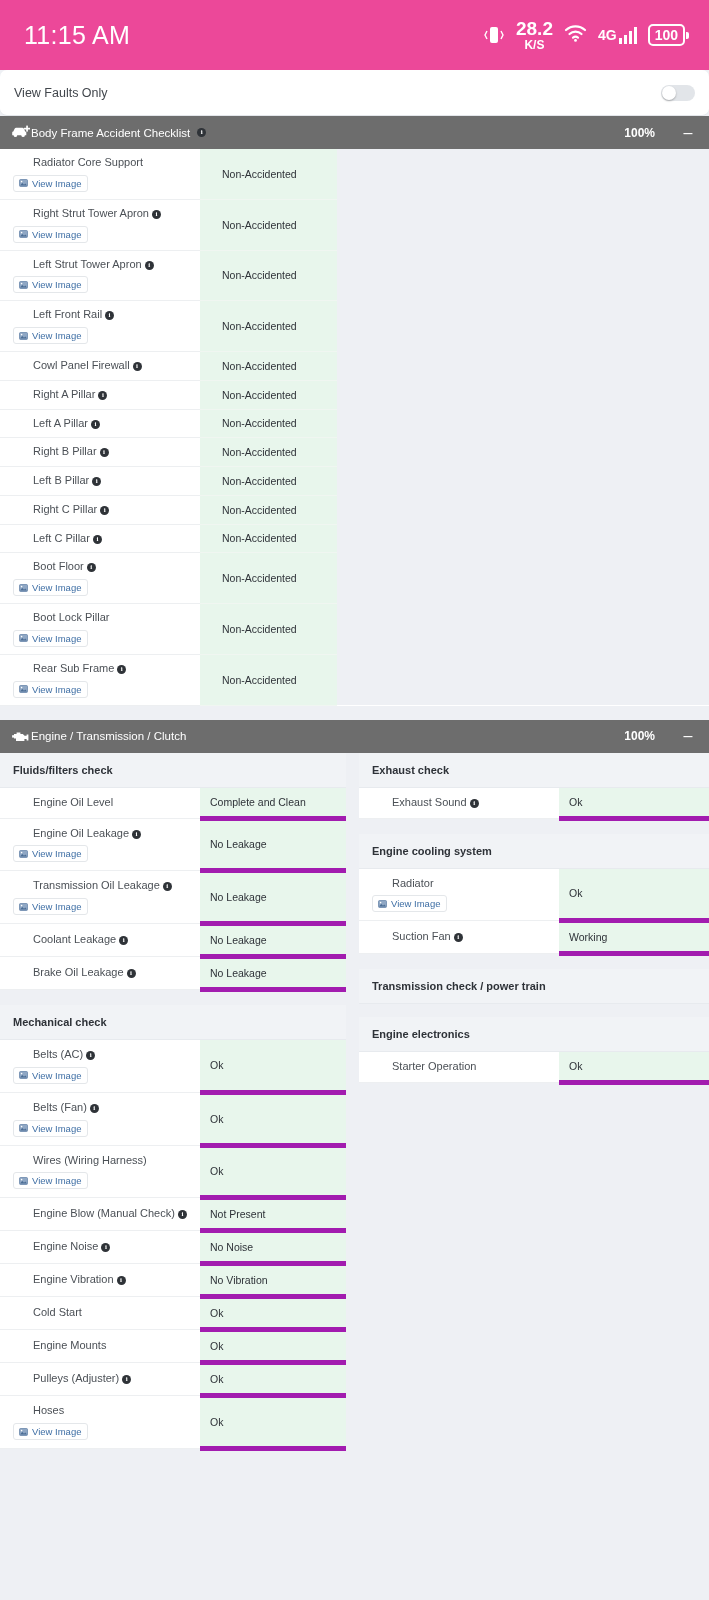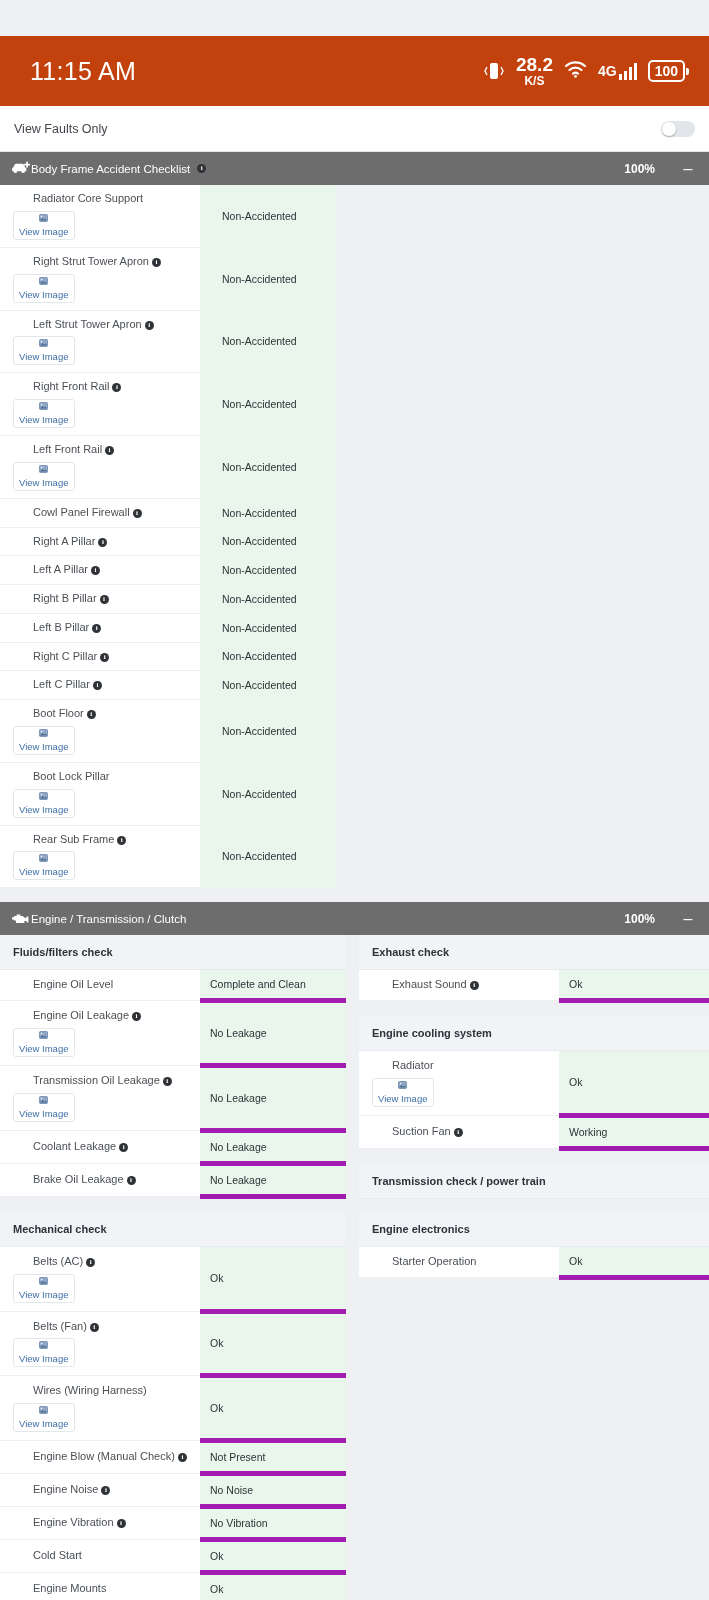--- a/index.html
+++ b/index.html
@@ -8,27 +8,26 @@
     font-family:"Liberation Sans", sans-serif;
     background:#eef0f4;
     width:709px;
     min-height:1600px;
     -webkit-font-smoothing:antialiased;
   }
 
   
   .statusbar{
     height:70px;
-    background:#c2410c;
+    background:#ec4899;
     display:flex;
     align-items:center;
     justify-content:space-between;
-    padding:0 20px 0 30px;
+    padding:0 20px 0 24px;
     color:#fff;
-    margin-top:36px;
   }
   .clock{ font-size:25px; letter-spacing:.3px; }
   .sb-right{ display:flex; align-items:center; gap:11px; }
   .vib{ display:flex; align-items:center; }
   .net{ text-align:center; line-height:1.0; }
   .net .n1{ font-size:19px; font-weight:bold; display:block; }
   .net .n2{ font-size:12px; font-weight:bold; display:block; margin-top:1px;}
   .g4{ display:flex; align-items:flex-end; gap:1px; }
   .g4 .lbl{ font-size:14px; font-weight:bold; margin-right:1px; align-self:flex-start;}
   .bars{ display:flex; align-items:flex-end; gap:2px; height:17px;}
@@ -46,20 +45,21 @@
 
   
   .faultbar{
     background:#fff;
     height:46px;
     display:flex;
     align-items:center;
     justify-content:space-between;
     padding:0 14px 0 14px;
     border-bottom:1px solid #e3e6ea;
+    border-radius:7px;
   }
   .faultbar .lab{ font-size:12.5px; color:#41464c; }
   .switch{
     width:34px;height:16px;border-radius:9px;background:#e2e5e9;
     position:relative; flex:none;
   }
   .switch .knob{
     position:absolute;left:1px;top:1px;width:14px;height:14px;border-radius:50%;
     background:#fff;box-shadow:0 1px 2px rgba(0,0,0,.28);
   }
@@ -108,21 +108,21 @@
   .info{
     display:inline-block;width:9px;height:9px;border-radius:50%;
     background:#2f3338;color:#fff;font-size:7px;font-weight:bold;
     text-align:center;line-height:9px;vertical-align:1px;margin-left:3px;
     font-family:"Liberation Serif", serif;
   }
   .viewbtn{
     display:inline-flex;align-items:center;gap:4px;
     border:1px solid #e4e7ea;border-radius:3px;
     padding:2px 6px 2px 5px;margin-top:5px;background:#fff;
-    font-size:9.5px;color:#3f6fa5;flex-direction:column;
+    font-size:9.5px;color:#3f6fa5;
   }
   .viewbtn svg{display:block;}
 
   
   .two-col{ display:flex; background:#eef0f4; align-items:flex-start;}
   .col{ width:50%; }
   .col.left{ width:346px; }
   .col.right{ width:363px; }
   .subhead{
     background:#f1f3f6;
@@ -241,34 +241,20 @@
                     <path d="M1 6.6 L3.3 3.9 L5 5.7 L6.3 4.4 L8 6.6 Z" fill="#4a6c94"></path>
                   </svg>
                 </span>
                 <span>View Image</span>
               </span></td>
             <td class="cell-val">Non-Accidented</td>
             <td class="cell-pad"></td>
           </tr>
           <tr>
             <td class="cell-name"><span class="itemname">Left Strut Tower Apron<span class="info">i</span></span><span class="viewbtn">
-                <span>
-                  <svg width="9" height="8" viewBox="0 0 9 8">
-                    <rect x="0.5" y="0.5" width="8" height="7" rx="1" fill="#8fa7c4" stroke="#5d7da5" stroke-width="0.7"></rect>
-                    <circle cx="2.6" cy="2.6" r="0.8" fill="#fff"></circle>
-                    <path d="M1 6.6 L3.3 3.9 L5 5.7 L6.3 4.4 L8 6.6 Z" fill="#4a6c94"></path>
-                  </svg>
-                </span>
-                <span>View Image</span>
-              </span></td>
-            <td class="cell-val">Non-Accidented</td>
-            <td class="cell-pad"></td>
-          </tr>
-          <tr>
-            <td class="cell-name"><span class="itemname">Right Front Rail<span class="info">i</span></span><span class="viewbtn">
                 <span>
                   <svg width="9" height="8" viewBox="0 0 9 8">
                     <rect x="0.5" y="0.5" width="8" height="7" rx="1" fill="#8fa7c4" stroke="#5d7da5" stroke-width="0.7"></rect>
                     <circle cx="2.6" cy="2.6" r="0.8" fill="#fff"></circle>
                     <path d="M1 6.6 L3.3 3.9 L5 5.7 L6.3 4.4 L8 6.6 Z" fill="#4a6c94"></path>
                   </svg>
                 </span>
                 <span>View Image</span>
               </span></td>
             <td class="cell-val">Non-Accidented</td>

